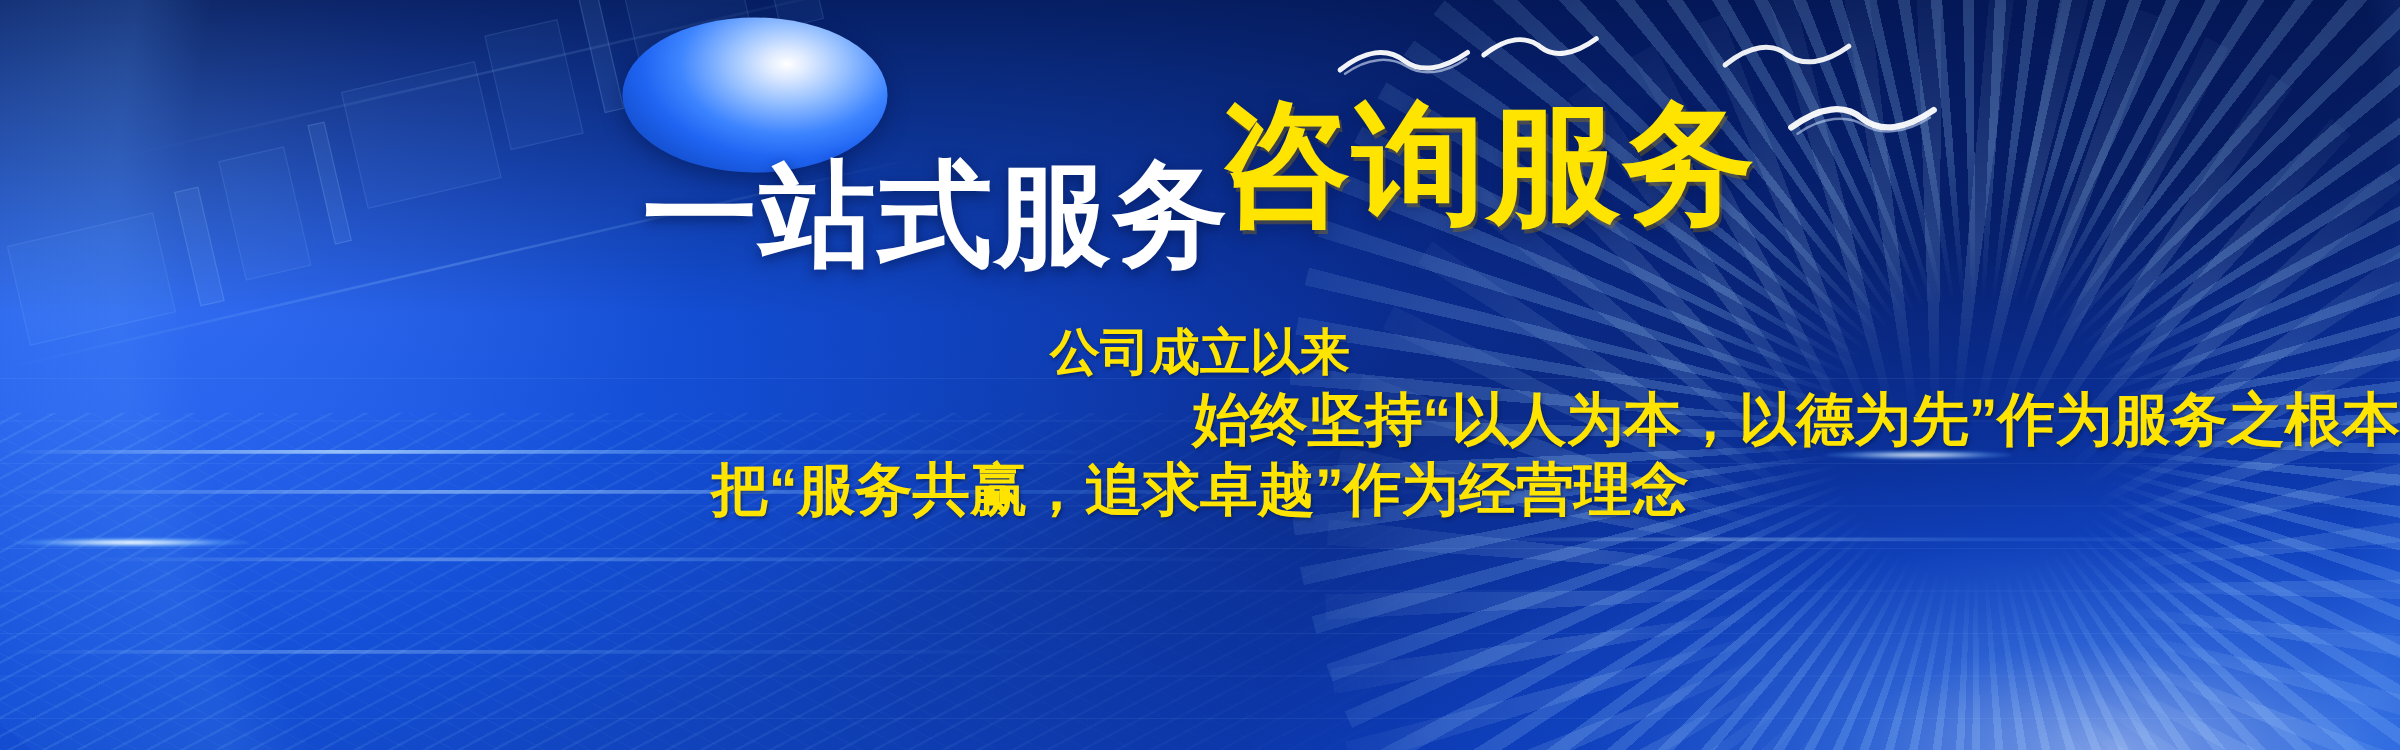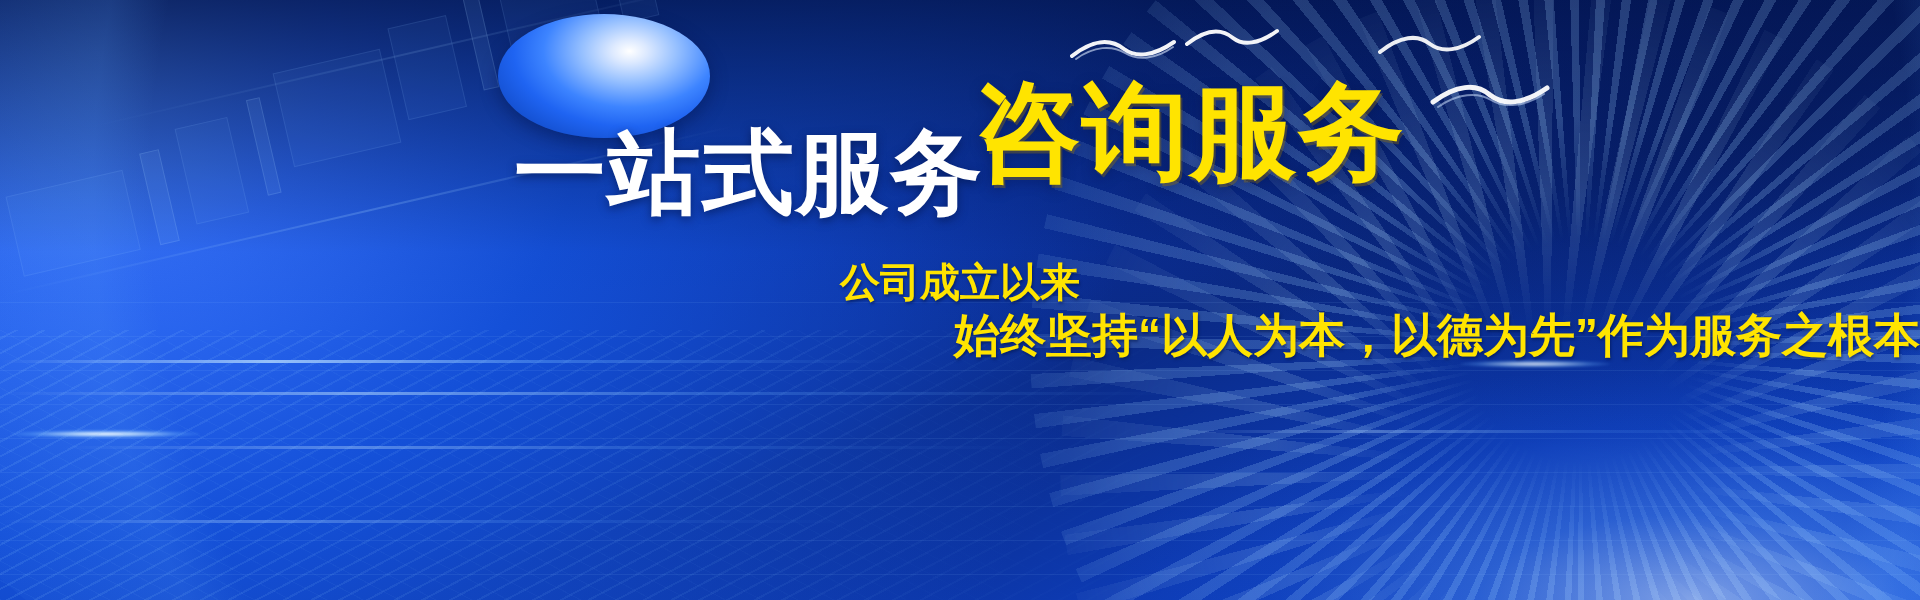--- a/index.html
+++ b/index.html
@@ -262,15 +262,16 @@
 
   <div class="headline">
     <span class="hl-inner">
       <span class="hl-white">一站式服务</span><span class="hl-yellow">咨询服务</span>
     </span>
   </div>
 
   <div class="subtitle">
     <div class="sub-line l1">公司成立以来</div>
     <div class="sub-line l2">始终坚持“以人为本，以德为先”作为服务之根本</div>
+    <div class="sub-line l3">把“服务共赢，追求卓越”作为经营理念</div>
   </div>
 
 </div>
 
 </body></html>

